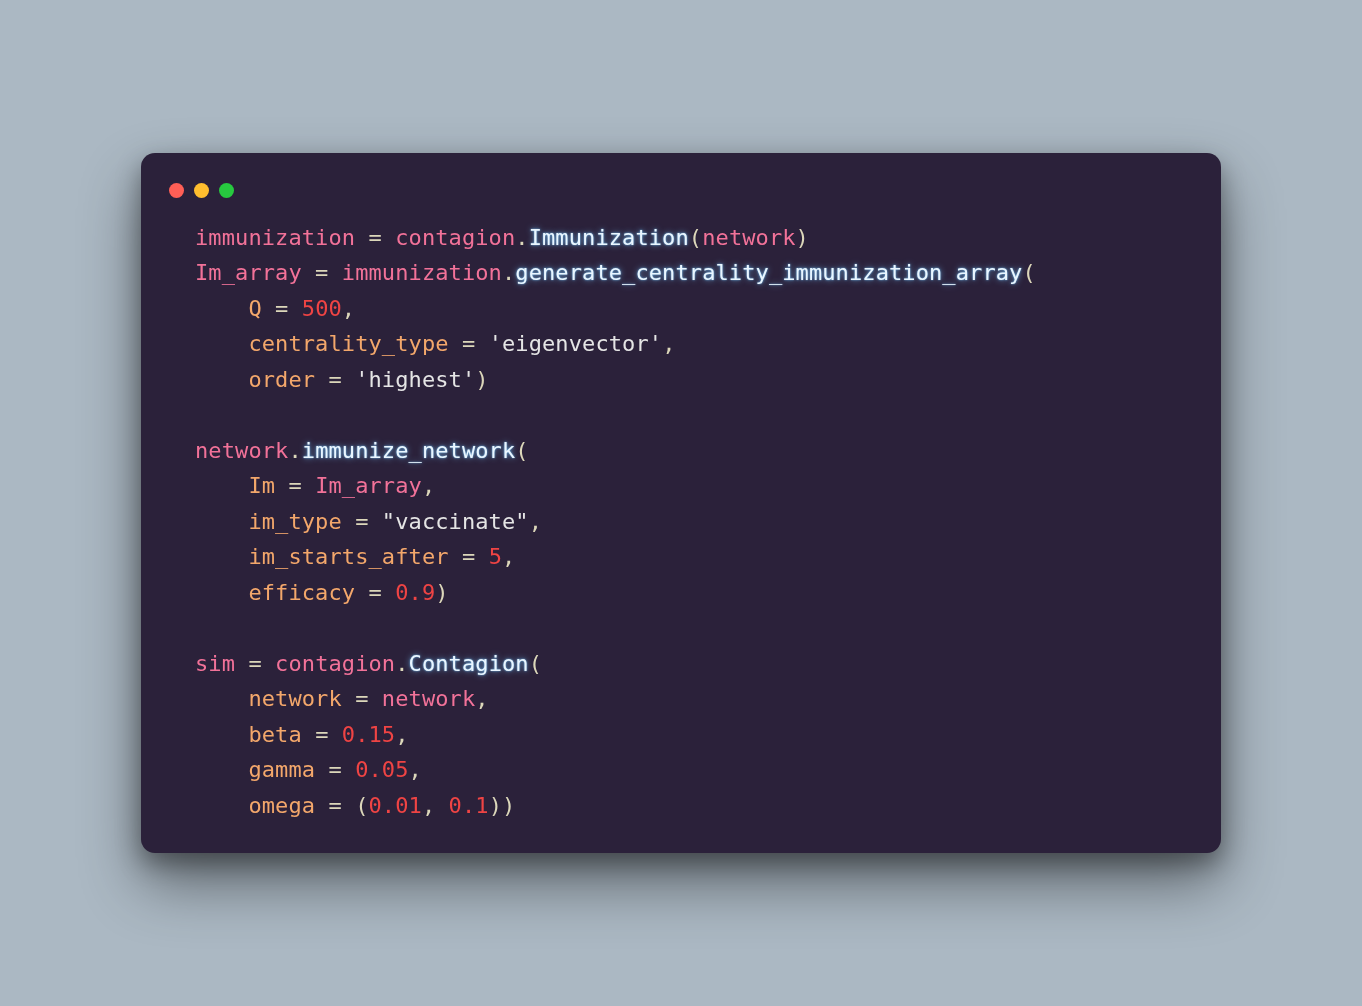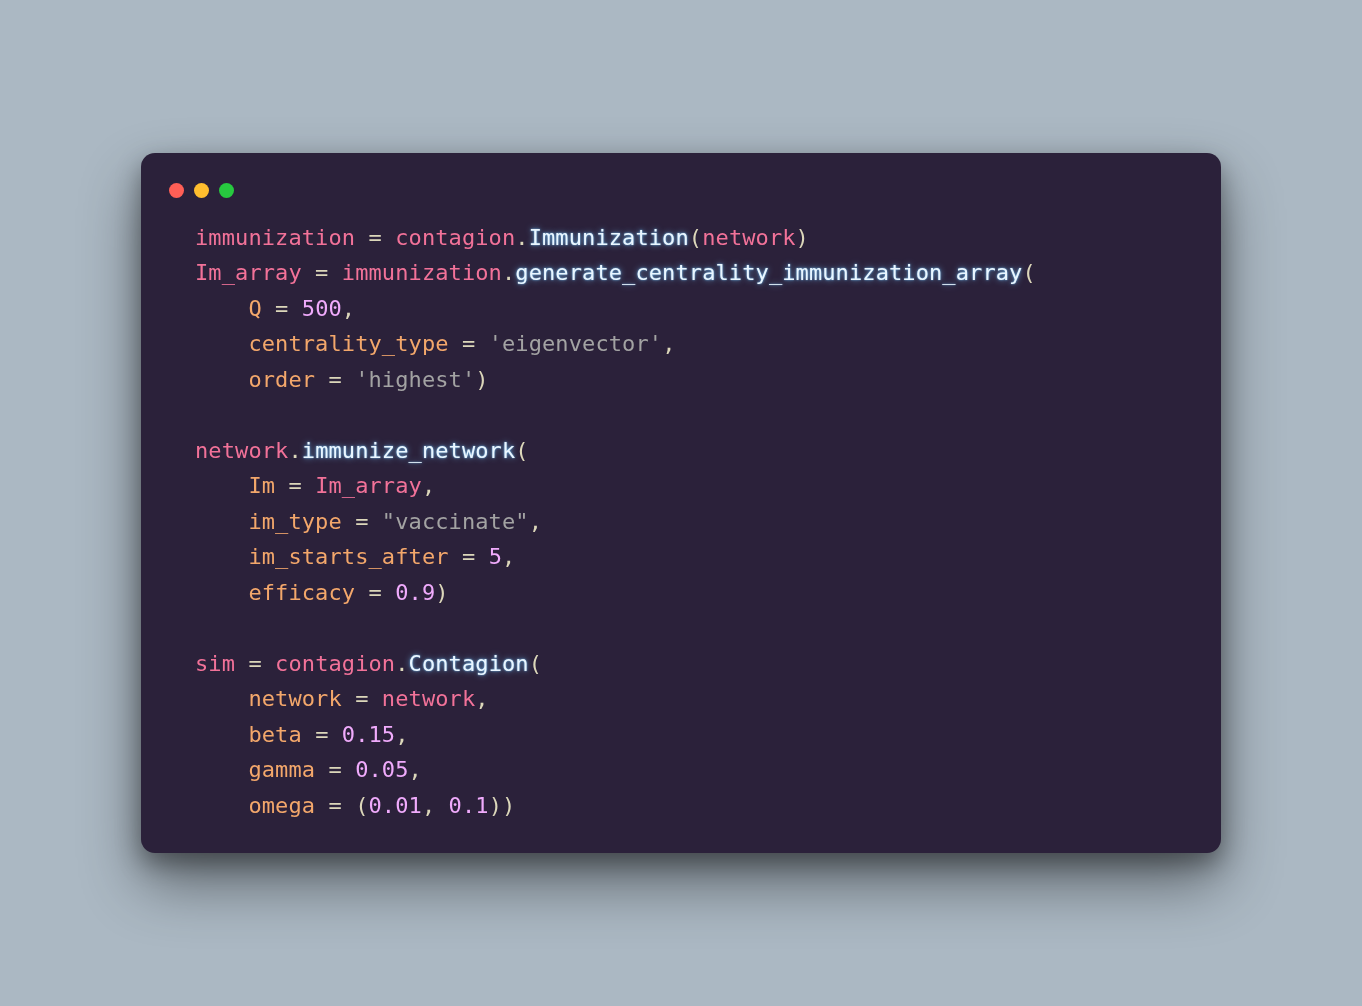--- a/index.html
+++ b/index.html
@@ -42,22 +42,22 @@
       letter-spacing: 0.1px;
       margin-left: 26px;
     }
     .tok-name   { color: #f27299; }
     .tok-punct  { color: #dcd7ba; }
     .tok-method {
       color: #eaf6ff;
       text-shadow: 0 0 6px rgba(120,200,255,0.75), 0 0 2px rgba(120,200,255,0.9);
     }
     .tok-kw     { color: #f3a76b; }
-    .tok-num    { color: #f0abfc; }
-    .tok-str    { color: #a3a3a3; }
+    .tok-num    { color: #ef4444; }
+    .tok-str    { color: #e5e5e5; }
   </style>
 </head>
 <body>
 
 <div class="window">
   <div class="titlebar">
     <div class="dot red"></div>
     <div class="dot yellow"></div>
     <div class="dot green"></div>
   </div>

